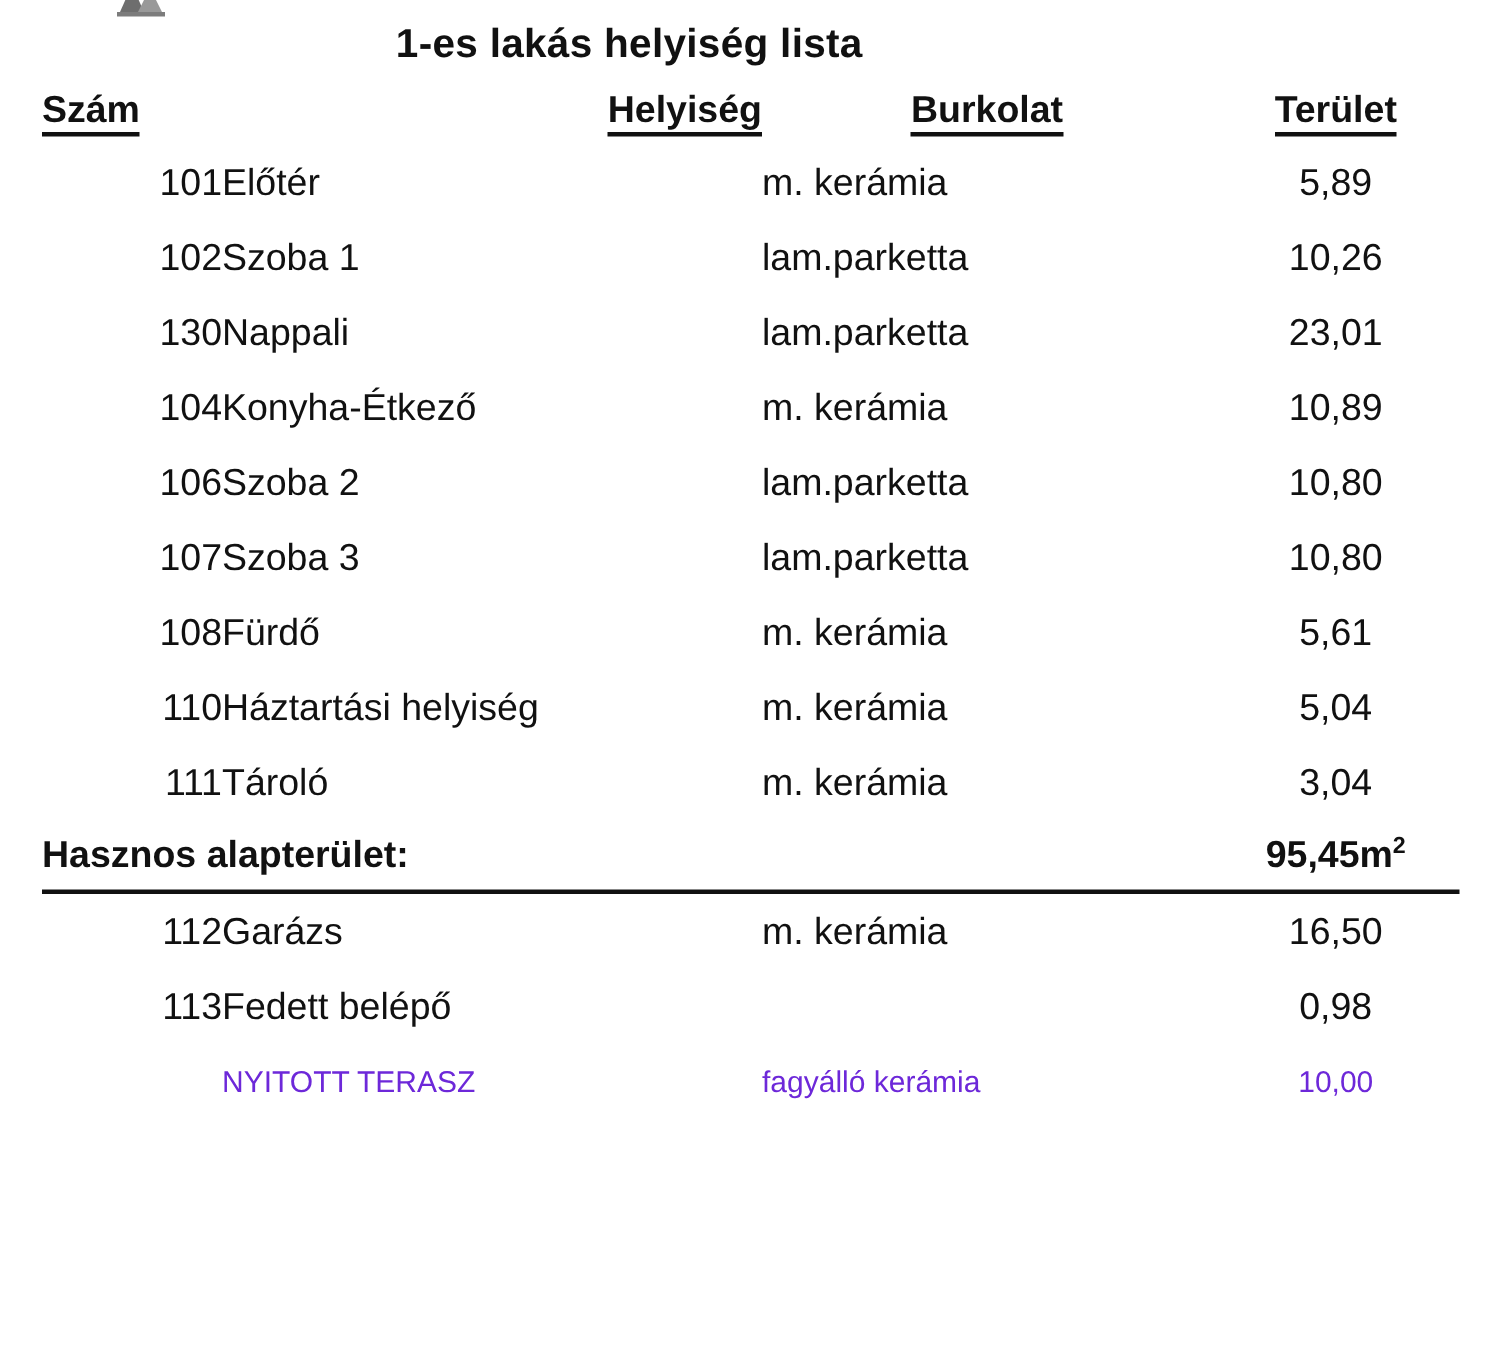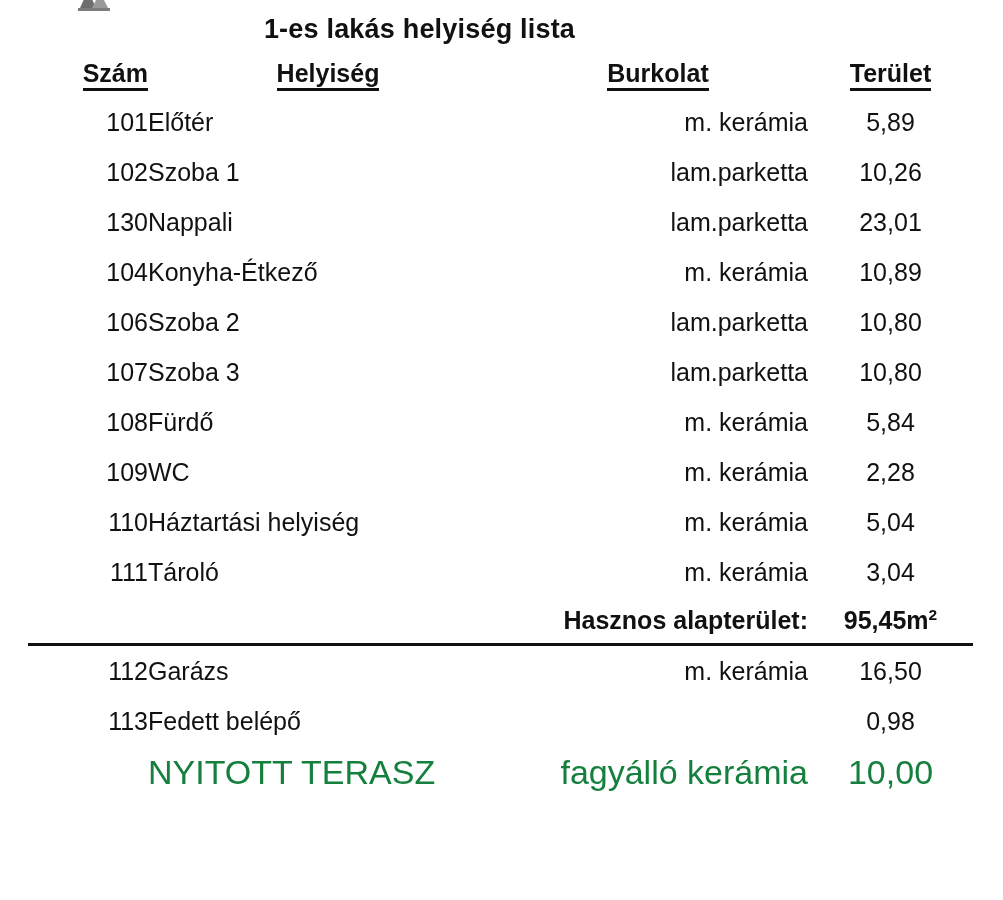--- a/index.html
+++ b/index.html
@@ -50,64 +50,64 @@
     font-weight: bold;
     height: 44px;
     color: #111;
   }
   .hdr-inner {
     display: inline-block;
     border-bottom: 3px solid #111;
     padding-bottom: 1px;
     line-height: 1.1;
   }
-  .hdr-num   { text-align: right; }
-  .hdr-name  { text-align: center; padding-left: 10px; text-decoration: underline; }
+  .hdr-num   { text-align: left; }
+  .hdr-name  { text-align: right; padding-left: 10px; text-decoration: underline; }
   .hdr-floor { text-align: center; }
   .hdr-area  { text-align: center; }
 
   .row-cell {
     font-size: 25px;
     height: 50px;
     color: #111;
   }
   .c-num   { text-align: right; padding-right: 18px; }
   .c-name  { text-align: left; padding-left: 10px; }
-  .c-floor { text-align: right; }
+  .c-floor { text-align: left; }
   .c-area  { text-align: center; }
 
   .sum-row td {
     font-size: 25px;
     font-weight: bold;
     height: 46px;
     color: #111;
   }
   .sum-label {
-    text-align: right;
+    text-align: left;
     padding-left: 0px;
   }
   .sum-value {
     text-align: center;
     white-space: nowrap;
   }
   .rule-top td {
     border-top: 3px solid #111;
   }
   .rule-bottom td {
     border-bottom: 3px solid #111;
   }
   sup {
     font-size: 0.62em;
     vertical-align: super;
     line-height: 0;
   }
   .terrace-cell {
-    font-size: 34px;
+    font-size: 20px;
     height: 52px;
-    color: #15803d;
+    color: #6d28d9;
   }
   .logo-mark {
     position: absolute;
     top: -18px;
     left: 74px;
     width: 40px;
     height: 34px;
     opacity: 0.85;
   }
 </style>
@@ -182,27 +182,21 @@
       <tr>
         <td class="row-cell c-num">107</td>
         <td class="row-cell c-name">Szoba 3</td>
         <td class="row-cell c-floor">lam.parketta</td>
         <td class="row-cell c-area">10,80</td>
       </tr>
       <tr>
         <td class="row-cell c-num">108</td>
         <td class="row-cell c-name">Fürdő</td>
         <td class="row-cell c-floor">m. kerámia</td>
-        <td class="row-cell c-area">5,84</td>
-      </tr>
-      <tr>
-        <td class="row-cell c-num">109</td>
-        <td class="row-cell c-name">WC</td>
-        <td class="row-cell c-floor">m. kerámia</td>
-        <td class="row-cell c-area">2,28</td>
+        <td class="row-cell c-area">5,61</td>
       </tr>
       <tr>
         <td class="row-cell c-num">110</td>
         <td class="row-cell c-name">Háztartási helyiség</td>
         <td class="row-cell c-floor">m. kerámia</td>
         <td class="row-cell c-area">5,04</td>
       </tr>
       <tr>
         <td class="row-cell c-num">111</td>
         <td class="row-cell c-name">Tároló</td>

